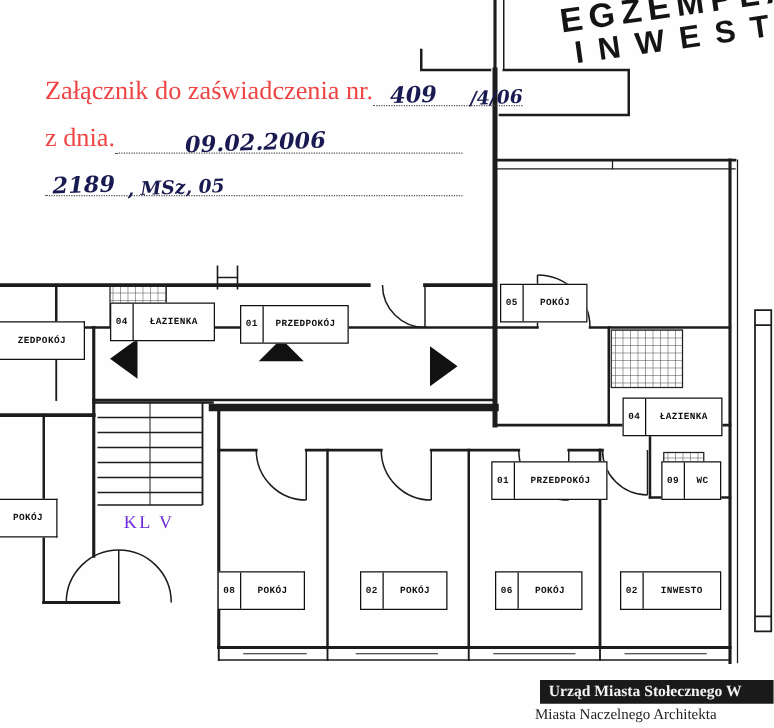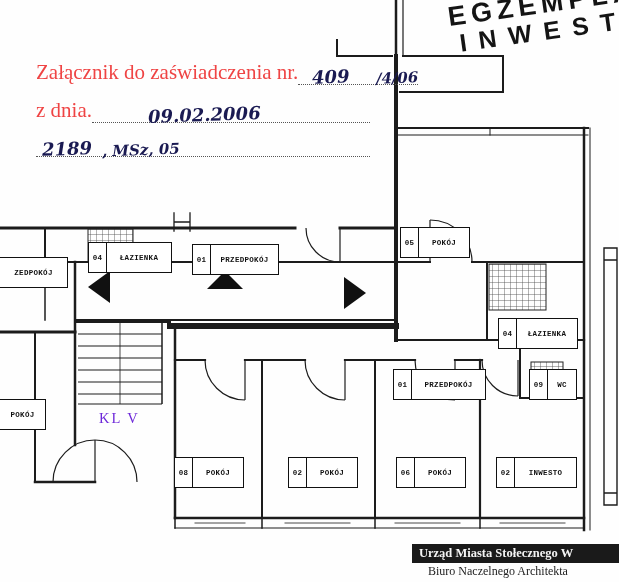--- a/index.html
+++ b/index.html
@@ -42,21 +42,21 @@
   .rlabel.cut{border-left:none;}
   
   .klv{
     position:absolute;left:99px;top:410px;font-size:14.5px;letter-spacing:2px;
     color:#6d28d9;font-family:"Liberation Serif",serif;
   }
   
   .stamp-bottom{position:absolute;left:412px;top:544px;width:207px;}
   .sb1{
     background:#1a1a1a;color:#f4f4f4;font-weight:bold;font-size:12.5px;
-    padding:2px 4px 2px 7px;white-space:nowrap;overflow:hidden;
+    padding:2px 4px 2px 7px;white-space:nowrap;overflow:hidden;margin-left:20px;
   }
   .sb2{color:#222;font-size:12px;padding:1px 0 0 16px;white-space:nowrap;overflow:hidden;}
   svg{position:absolute;left:0;top:0;}
 </style>
 </head>
 <body>
 
 <div class="page">
 
   <svg width="619" height="582" viewBox="0 0 619 582">
@@ -230,16 +230,16 @@
     </div>
   </div>
 
   <div class="stamp-top">
     <div class="st1">EGZEMPLA</div>
     <div class="st2">INWESTO</div>
   </div>
 
   <div class="stamp-bottom">
     <div class="sb1">Urząd Miasta Stołecznego W</div>
-    <div class="sb2">Biuro Naczelnego Architekta</div>
+    <div class="sb2">Miasta Naczelnego Architekta</div>
   </div>
 
 </div>
 
 </body></html>

